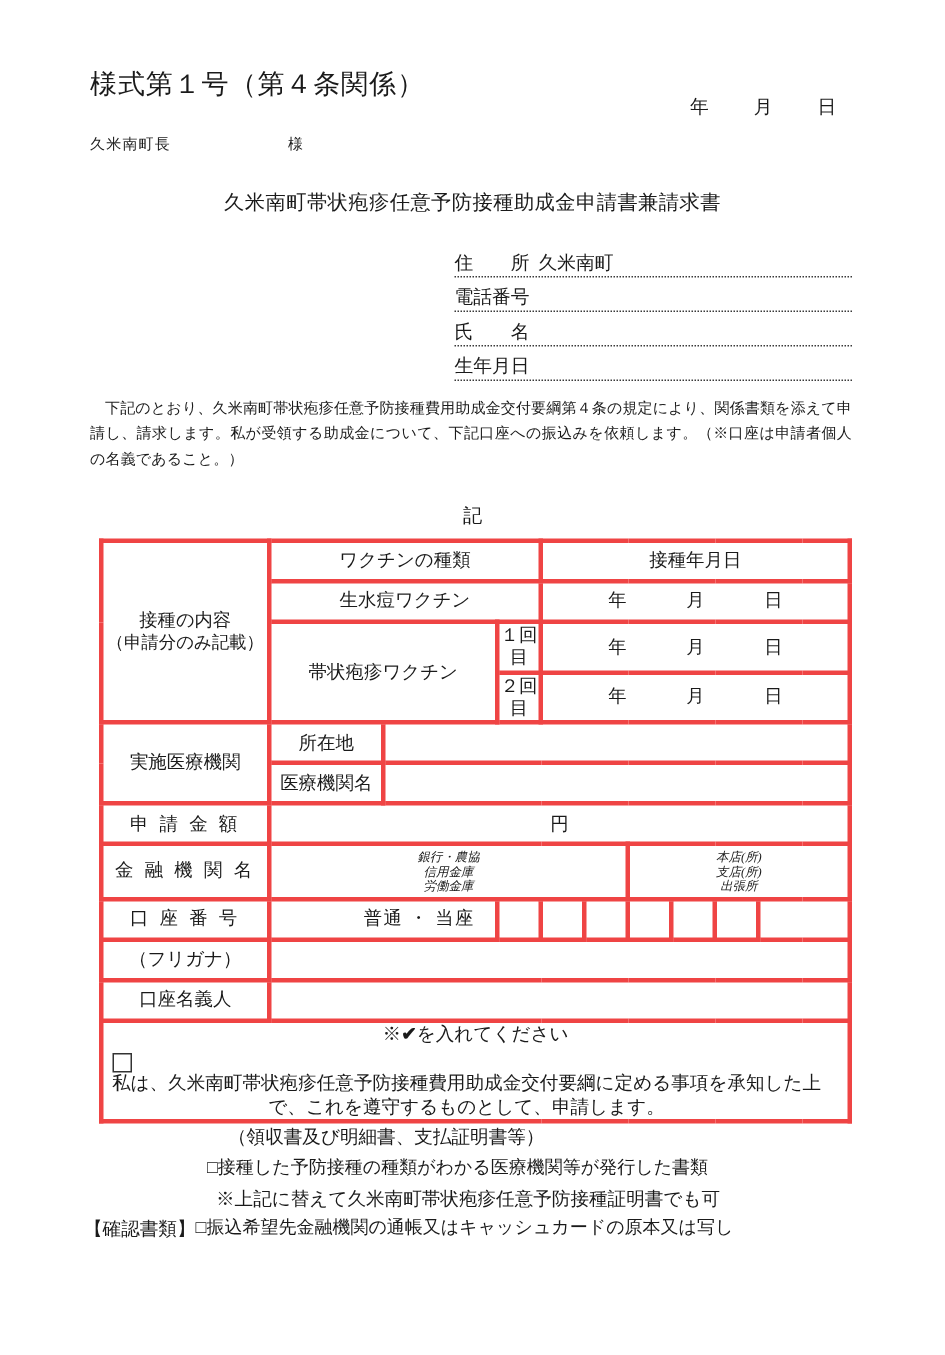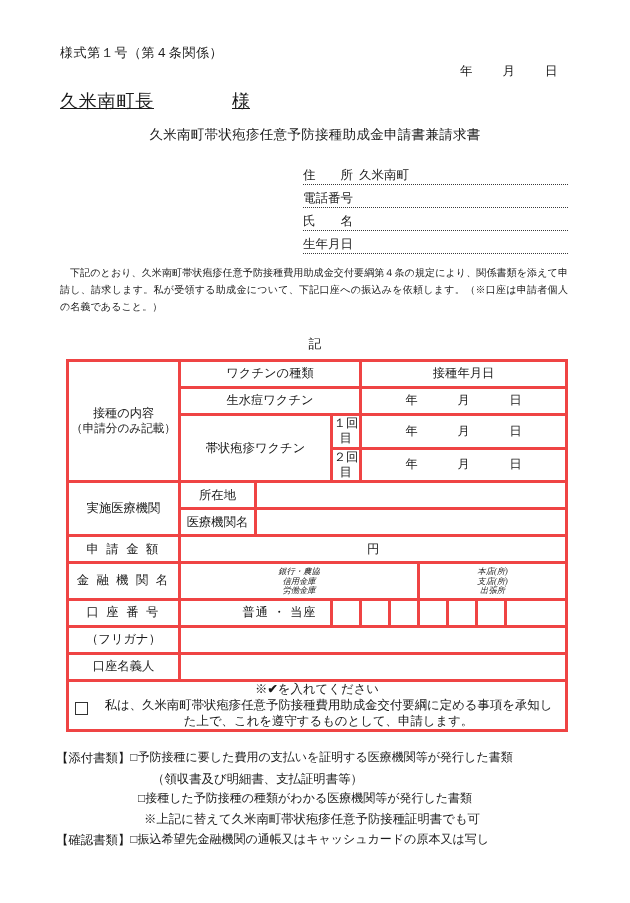--- a/index.html
+++ b/index.html
@@ -23,42 +23,41 @@
     height: 903px;
     padding: 0;
     box-sizing: border-box;
   }
 
   
   .form-no {
     position: absolute;
     left: 60px;
     top: 44px;
-    font-size: 13px;
+    font-size: 18px;
     letter-spacing: 0.6px;
     white-space: nowrap;
   }
   .date-line {
     position: absolute;
     left: 460px;
     top: 63px;
     font-size: 12.5px;
     white-space: nowrap;
   }
   .date-line span { display: inline-block; }
   .date-line .ymd-y { margin-right: 30px; }
   .date-line .ymd-m { margin-right: 30px; }
 
   .addressee {
     position: absolute;
     left: 60px;
     top: 89px;
-    font-size: 18px;
+    font-size: 10px;
     white-space: nowrap;
-    text-decoration: underline;
   }
   .addressee .mayor { letter-spacing: 0.8px; }
   .addressee .sama { margin-left: 78px; }
 
   .doc-title {
     position: absolute;
     left: 0;
     top: 126px;
     width: 630px;
     text-align: center;
@@ -200,20 +199,21 @@
     height: auto;
     font-size: 12.4px;
     line-height: 1.62;
     border-radius: 10px;
   }
   .decl-note { margin-bottom: 1px; }
   .decl-note .check-mark { font-weight: bold; }
   .decl-body {
     display: flex;
     align-items: flex-start;
+    flex-direction: column;
   }
   .decl-box {
     width: 11px;
     height: 11px;
     border: 1px solid #333;
     display: inline-block;
     margin: 4px 16px 0 6px;
     flex: 0 0 auto;
   }
   .decl-text {
@@ -387,24 +387,20 @@
         <div class="decl-body">
           <span class="decl-box"></span>
           <span class="decl-text">私は、久米南町帯状疱疹任意予防接種費用助成金交付要綱に定める事項を承知した上で、これを遵守するものとして、申請します。</span>
         </div>
       </td>
     </tr>
   </tbody>
     </table>
 
   <div class="footer">
-    <div class="fn-row">
-      <span class="fn-tag">【添付書類】</span>
-      <span class="fn-body cb">□予防接種に要した費用の支払いを証明する医療機関等が発行した書類</span>
-    </div>
     <div class="fn-indent1">（領収書及び明細書、支払証明書等）</div>
     <div class="fn-indent2 cb">□接種した予防接種の種類がわかる医療機関等が発行した書類</div>
     <div class="fn-indent3">※上記に替えて久米南町帯状疱疹任意予防接種証明書でも可</div>
     <div class="fn-row">
       <span class="fn-tag">【確認書類】</span>
       <span class="fn-body cb">□振込希望先金融機関の通帳又はキャッシュカードの原本又は写し</span>
     </div>
   </div>
 
 </div>

